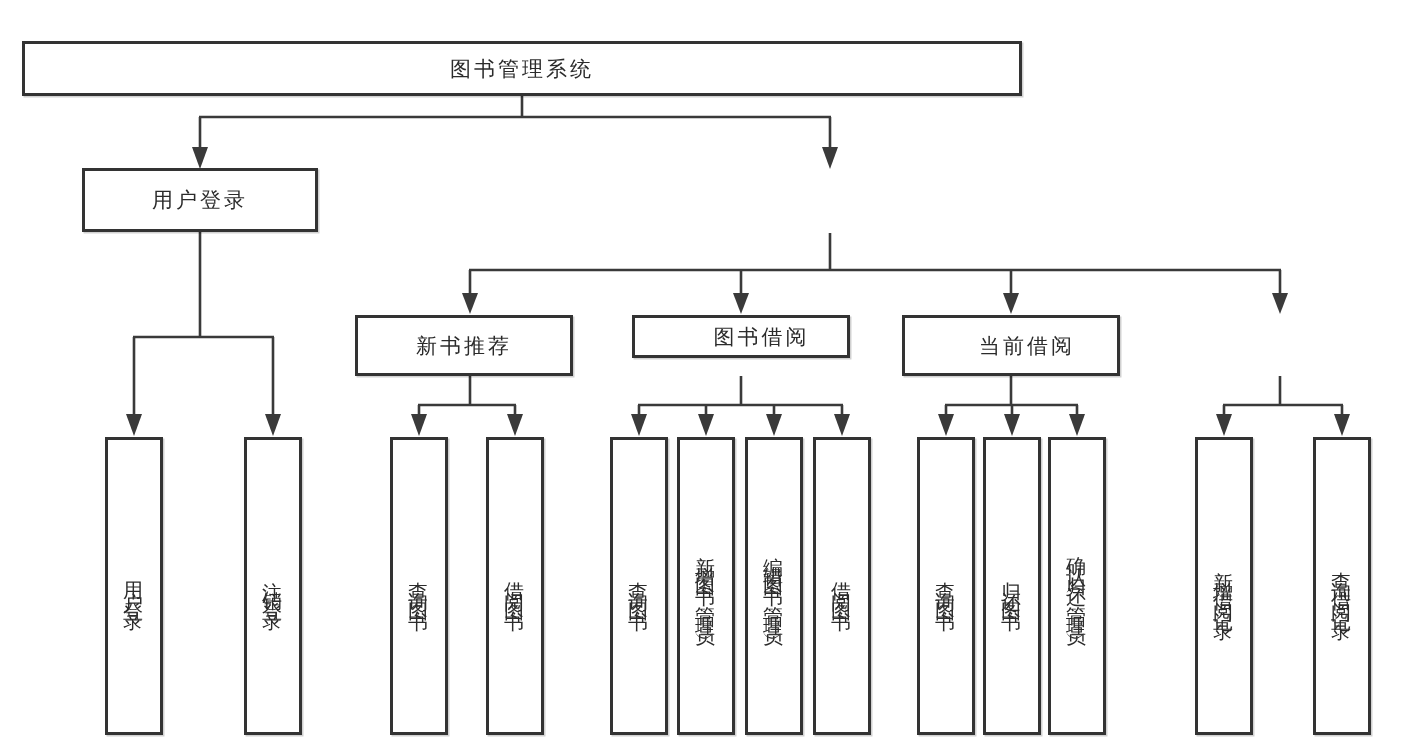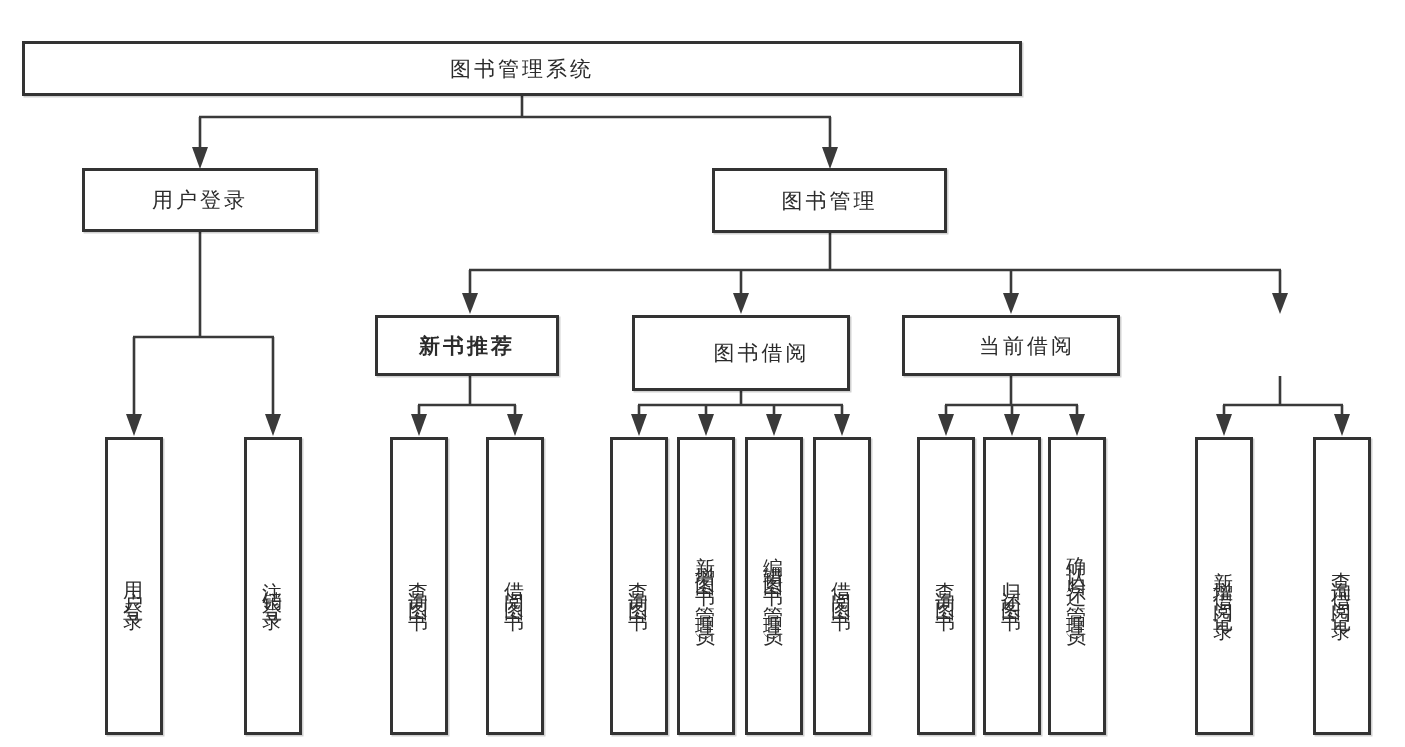--- a/index.html
+++ b/index.html
@@ -130,28 +130,25 @@
     </g>
   </svg>
 
   <div class="node" style="left:22px; top:13px; width:1000px; height:55px;margin-top:28px;">
     <span class="hlabel">图书管理系统</span>
   </div>
 
   <div class="node" style="left:82px; top:168px; width:236px; height:64px;">
     <span class="hlabel">用户登录</span>
   </div>
-  <div class="node" style="left:712px; top:168px; width:235px; height:65px;">
-    <span class="hlabel">图书管理</span>
-  </div>
 
-  <div class="node" style="left:375px; top:315px; width:184px; height:61px;font-weight:bold;">
+  <div class="node" style="left:355px; top:315px; width:218px; height:61px;">
     <span class="hlabel">新书推荐</span>
   </div>
-  <div class="node" style="left:632px; top:315px; width:218px; height:76px;padding-left:41px;">
+  <div class="node" style="left:632px; top:315px; width:218px; height:43px;padding-left:41px;">
     <span class="hlabel">图书借阅</span>
   </div>
   <div class="node" style="left:902px; top:315px; width:218px; height:61px;padding-left:32px;">
     <span class="hlabel">当前借阅</span>
   </div>
 
   <div class="node vnode" style="left:105px; top:437px;">
     <span class="vlabel">用户登录</span>
   </div>
   <div class="node vnode" style="left:244px; top:437px;">

